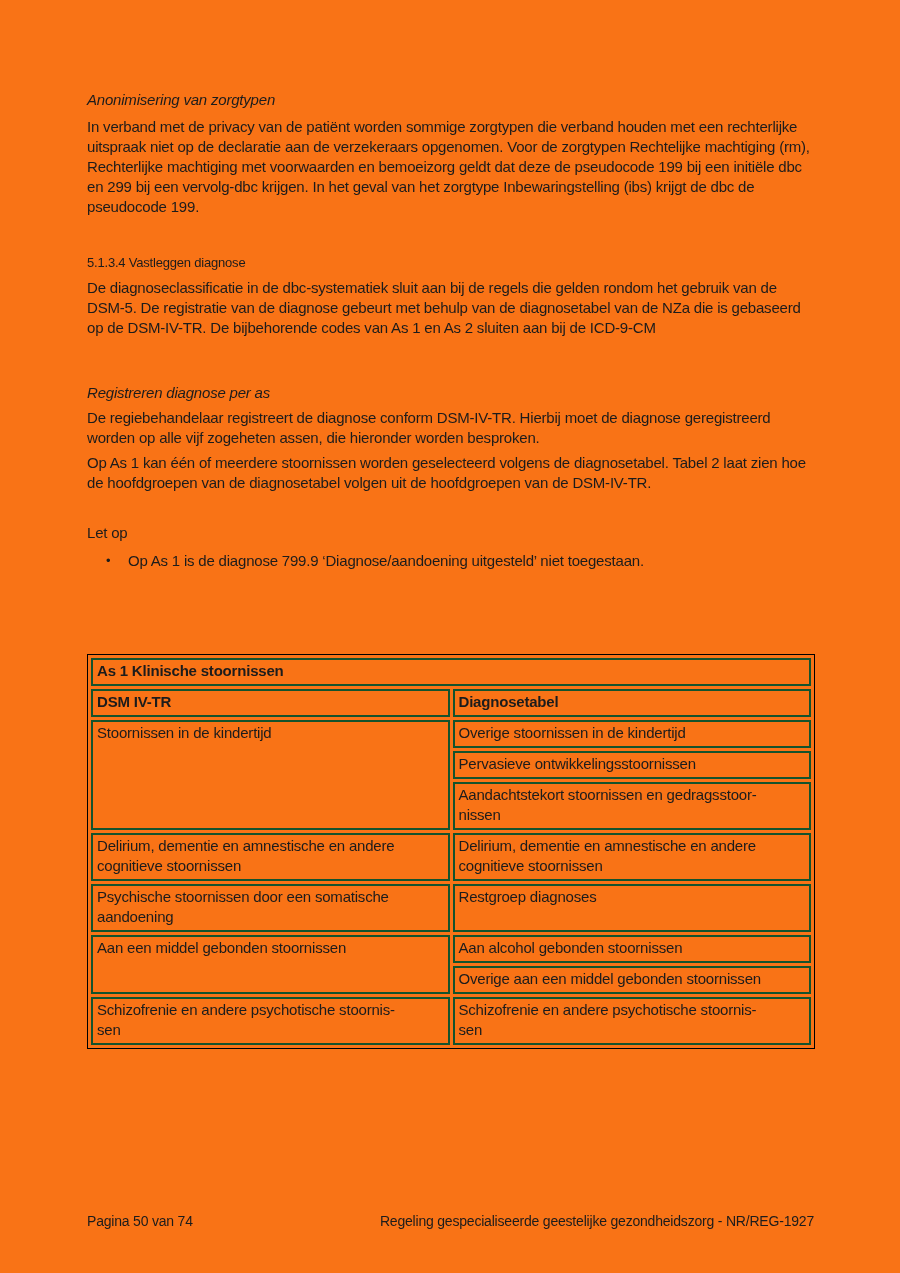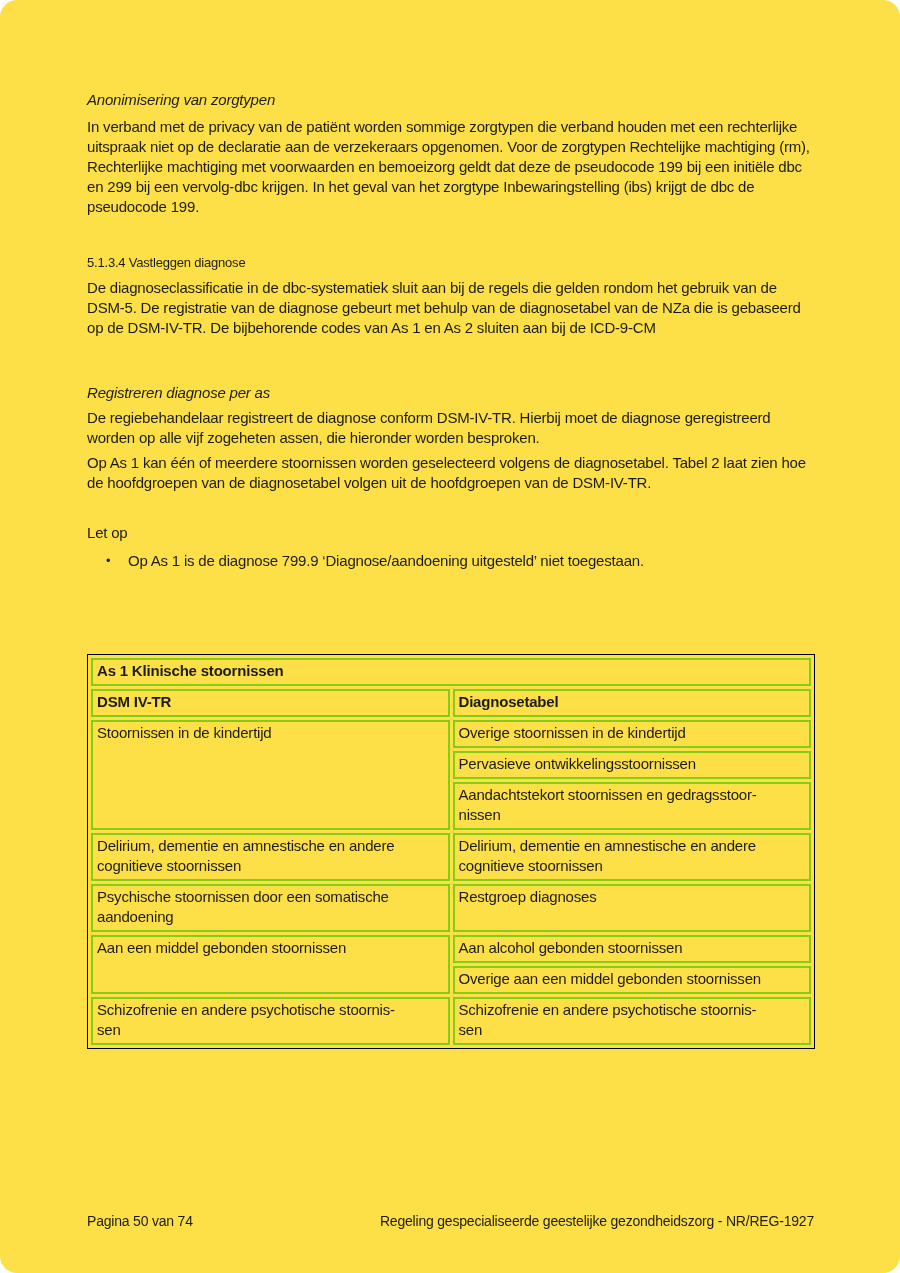--- a/index.html
+++ b/index.html
@@ -1,28 +1,27 @@
 <!DOCTYPE html>
 <html lang="nl"><head>
 <meta charset="utf-8">
 <style>
   * { box-sizing: border-box; }
   html, body { margin: 0; padding: 0; background: #ffffff; }
   .page {
     position: relative;
     width: 900px;
     height: 1273px;
-    background: #fde047;
+    background: #f97316;
     font-family: "Liberation Sans", sans-serif;
     color: #1c1c1c;
     font-size: 15px;
     line-height: 20px;
     letter-spacing: -0.2px;
     overflow: hidden;
-    border-radius: 17px;
   }
   .content {
     position: absolute;
     left: 87px;
     top: 0;
     width: 728px;
   }
   .h-italic {
     font-style: italic;
     font-weight: normal;
@@ -63,21 +62,21 @@
   }
   table.diag {
     margin-top: 83px;
     width: 100%;
     border-collapse: separate;
     border-spacing: 3px;
     border: 1px solid #000000;
     table-layout: fixed;
   }
   table.diag td {
-    border: 2px solid #84cc16;
+    border: 2px solid #14532d;
     padding: 1px 5px 3px 4px;
     vertical-align: top;
     line-height: 20px;
     white-space: pre-line;
   }
   .b { font-weight: bold; }
   .footer {
     position: absolute;
     left: 87px;
     right: 86px;

